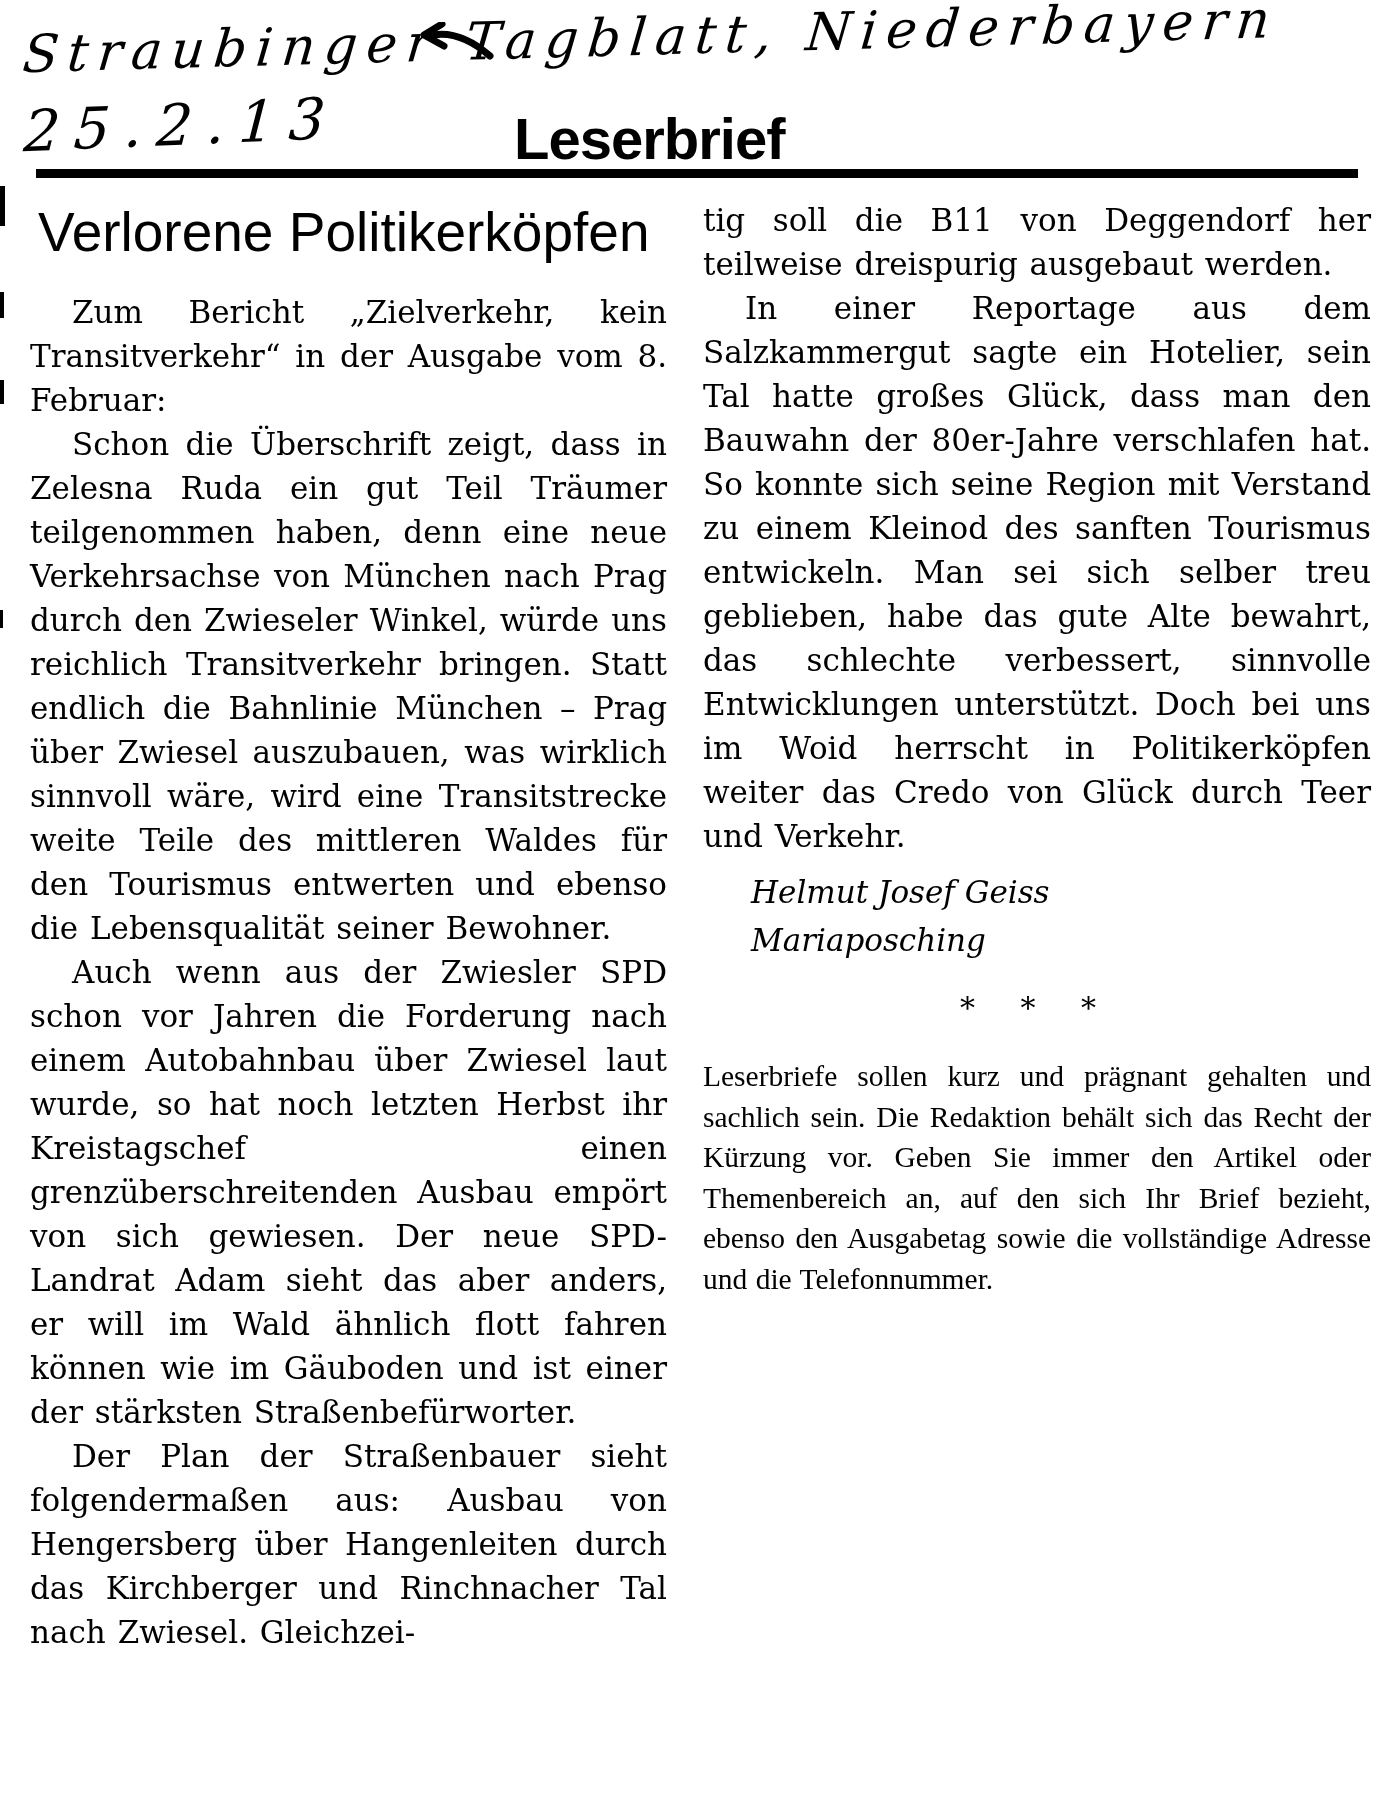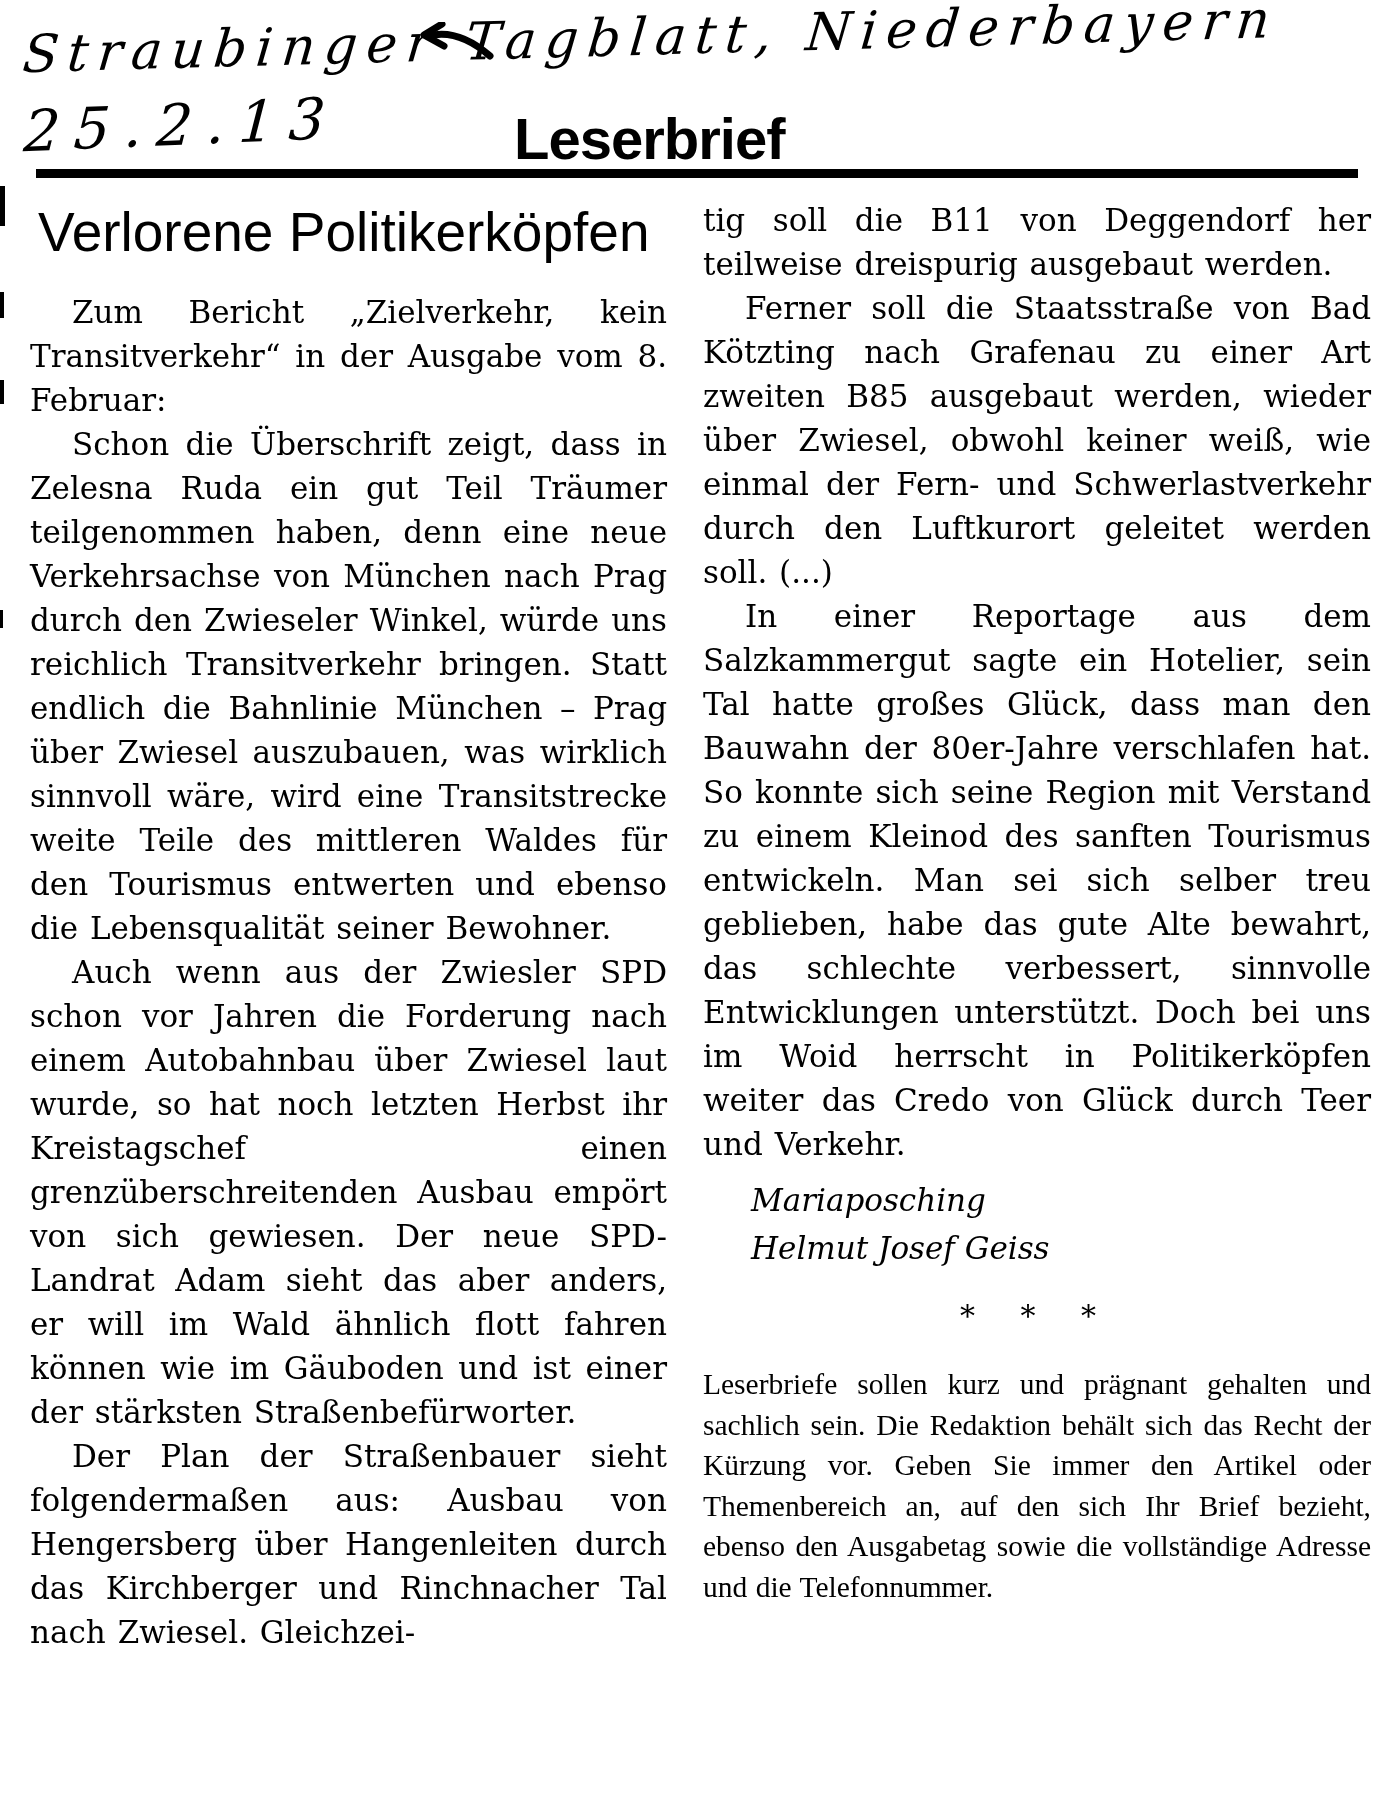--- a/index.html
+++ b/index.html
@@ -130,23 +130,22 @@
   <div id="col-left" class="col">
     <h1 id="article-title">Verlorene Politikerköpfen</h1>
     <p class="body ind">Zum Bericht „Zielverkehr, kein Transitverkehr“ in der Ausgabe vom 8. Februar:</p>
     <p class="body ind">Schon die Überschrift zeigt, dass in Zelesna Ruda ein gut Teil Träumer teilgenommen haben, denn eine neue Verkehrsachse von München nach Prag durch den Zwieseler Winkel, würde uns reichlich Transitverkehr bringen. Statt endlich die Bahnlinie München – Prag über Zwiesel auszubauen, was wirklich sinnvoll wäre, wird eine Transitstrecke weite Teile des mittleren Waldes für den Tourismus entwerten und ebenso die Lebensqualität seiner Bewohner.</p>
     <p class="body ind">Auch wenn aus der Zwiesler SPD schon vor Jahren die Forderung nach einem Autobahnbau über Zwiesel laut wurde, so hat noch letzten Herbst ihr Kreistagschef einen grenzüberschreitenden Ausbau empört von sich gewiesen. Der neue SPD-Landrat Adam sieht das aber anders, er will im Wald ähnlich flott fahren können wie im Gäuboden und ist einer der stärksten Straßenbefürworter.</p>
     <p class="body ind">Der Plan der Straßenbauer sieht folgendermaßen aus: Ausbau von Hengersberg über Hangenleiten durch das Kirchberger und Rinchnacher Tal nach Zwiesel. Gleichzei-</p>
   </div>
 
   <div id="col-right" class="col">
     <p class="body">tig soll die B11 von Deggendorf her teilweise dreispurig ausgebaut werden.</p>
-    <p class="body ind">Ferner soll die Staatsstraße von Bad Kötzting nach Grafenau zu einer Art zweiten B85 ausgebaut werden, wieder über Zwiesel, obwohl keiner weiß, wie einmal der Fern- und Schwerlastverkehr durch den Luftkurort geleitet werden soll. (...)</p>
     <p class="body ind">In einer Reportage aus dem Salzkammergut sagte ein Hotelier, sein Tal hatte großes Glück, dass man den Bauwahn der 80er-Jahre verschlafen hat. So konnte sich seine Region mit Verstand zu einem Kleinod des sanften Tourismus entwickeln. Man sei sich selber treu geblieben, habe das gute Alte bewahrt, das schlechte verbessert, sinnvolle Entwicklungen unterstützt. Doch bei uns im Woid herrscht in Politikerköpfen weiter das Credo von Glück durch Teer und Verkehr.</p>
     <div id="signature">
+      <div>Helmut Josef Geiss</div>
       <div>Mariaposching</div>
-      <div>Helmut Josef Geiss</div>
     </div>
     <div id="stars">*  *  *</div>
     <p class="body" id="editorial-note">Leserbriefe sollen kurz und prägnant gehalten und sachlich sein. Die Redaktion behält sich das Recht der Kürzung vor. Geben Sie immer den Artikel oder Themenbereich an, auf den sich Ihr Brief bezieht, ebenso den Ausgabetag sowie die vollständige Adresse und die Telefonnummer.</p>
   </div>
 
 </div>
 
 </body></html>

